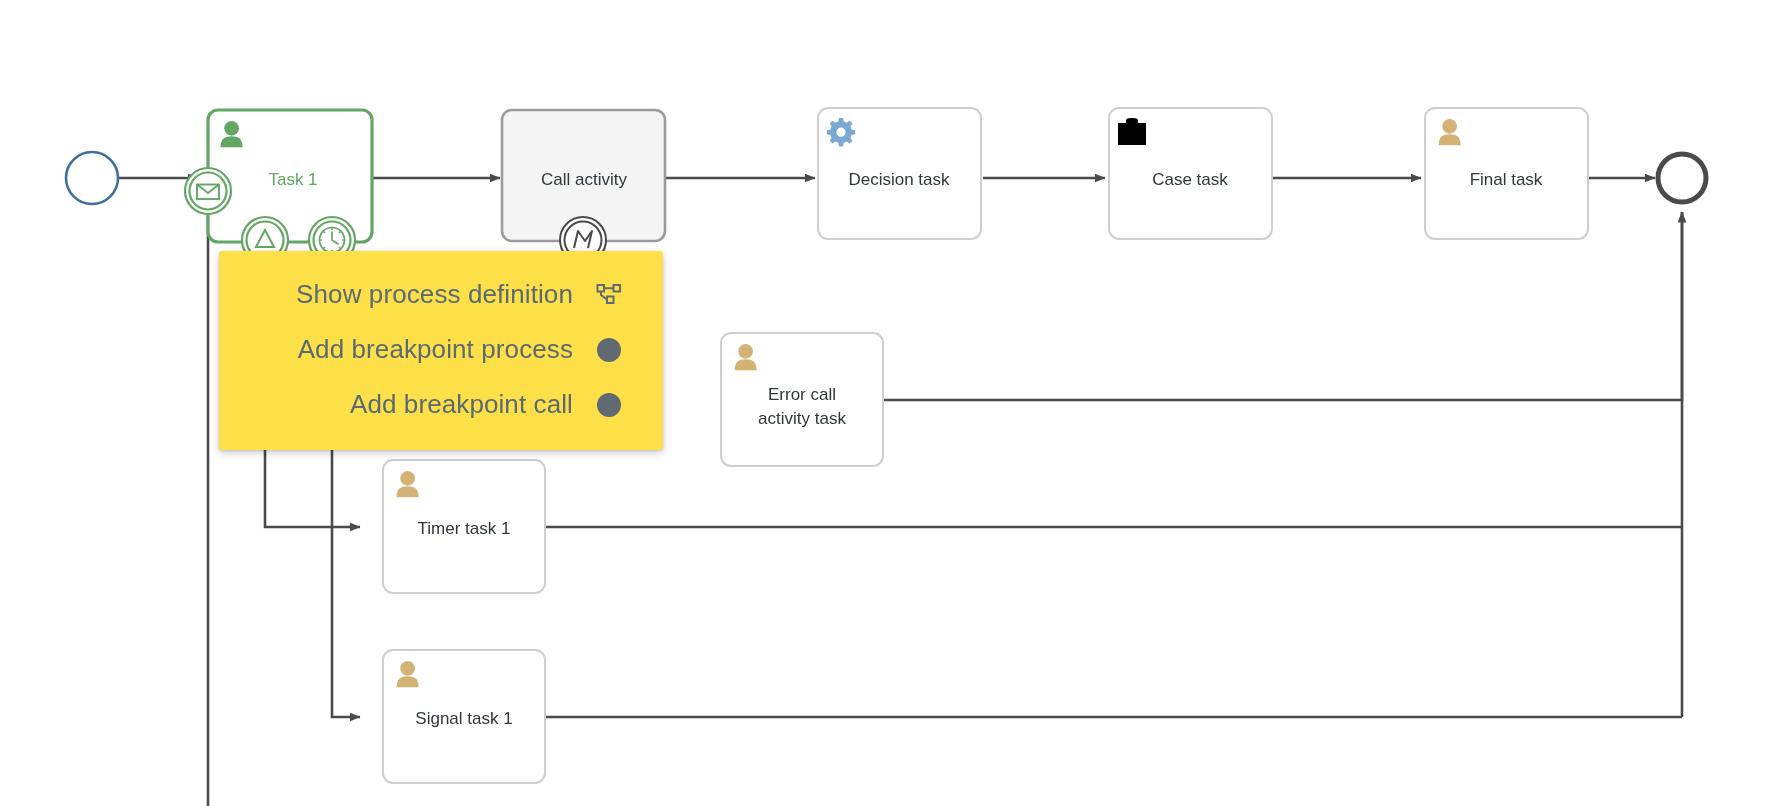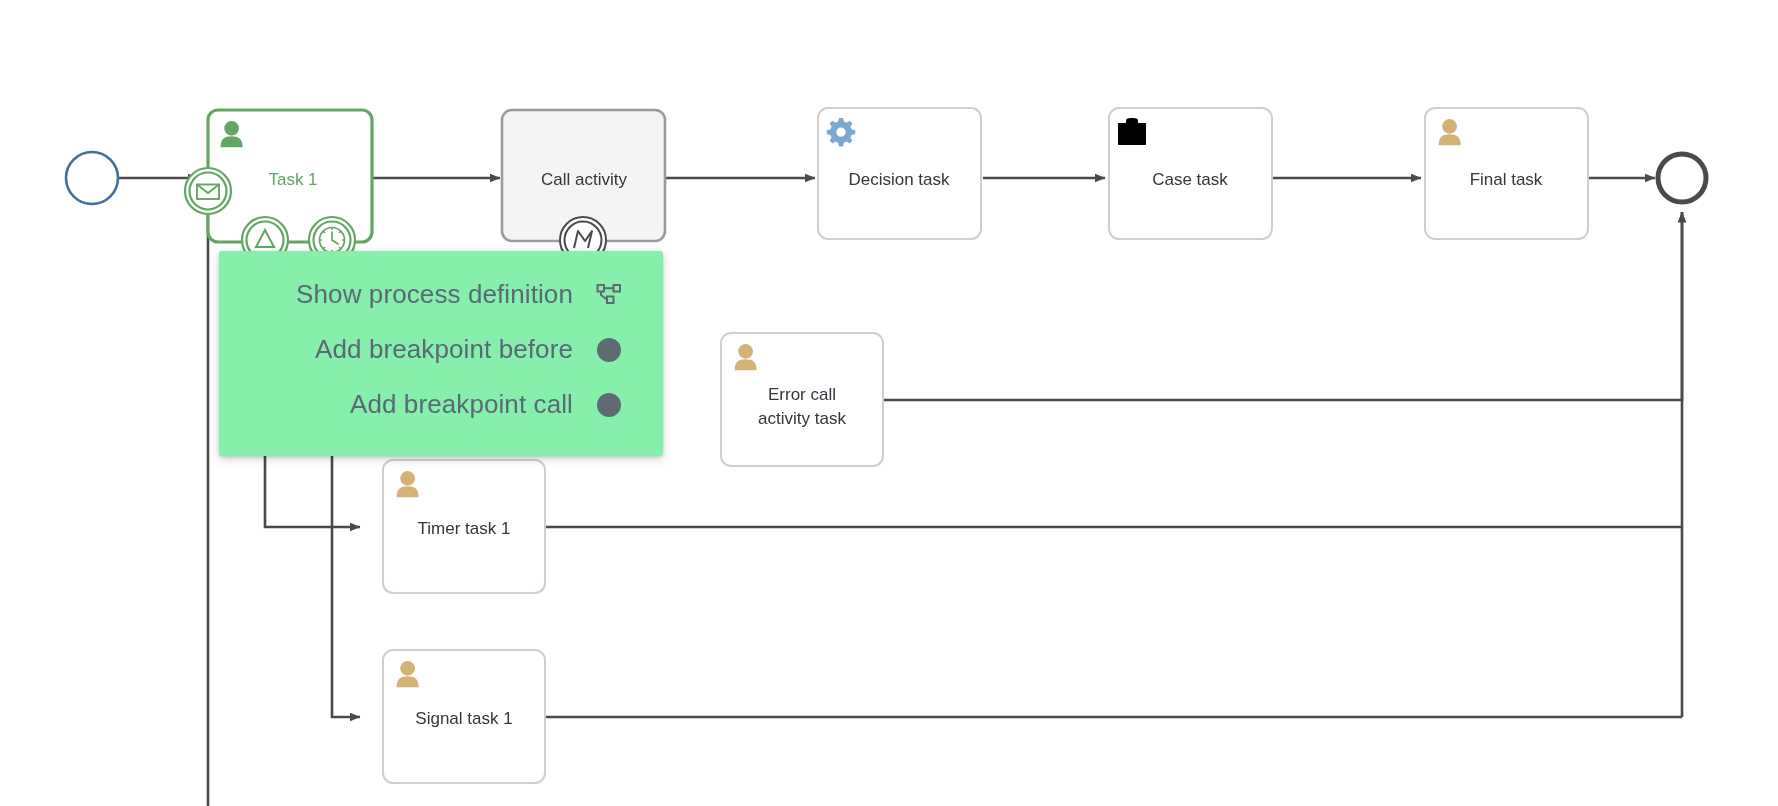--- a/index.html
+++ b/index.html
@@ -2,24 +2,24 @@
 <html><head>
 <meta charset="utf-8">
 <style>
   html,body{margin:0;padding:0;background:#ffffff;}
   body{width:1778px;height:806px;overflow:hidden;font-family:"Liberation Sans",sans-serif;position:relative;}
   #stage{position:absolute;inset:0;width:1778px;height:584px;}
   svg.canvas{position:absolute;left:0;top:0;width:1778px;height:806px;}
 
   .ctx-menu{
     position:absolute;
-    background:#86efac;
+    background:#fde047;
     border-radius:3px;
     box-shadow:0 3px 10px rgba(0,0,0,.18), 0 1px 3px rgba(0,0,0,.12);
-    padding:16px 0 24px 0;
+    padding:16px 0 18px 0;
     box-sizing:border-box;
   }
   .ctx-item{
     display:flex;
     align-items:center;
     justify-content:flex-end;
     gap:22px;
     padding:12px 40px 12px 56px;
     cursor:pointer;
     white-space:nowrap;
@@ -192,21 +192,21 @@
           <rect x="1.5" y="3" width="6.5" height="6.5"></rect>
           <rect x="17.5" y="3" width="6.5" height="6.5"></rect>
           <rect x="11" y="14.5" width="6.5" height="6.5"></rect>
           <line x1="8" y1="6.2" x2="17.5" y2="6.2"></line>
           <path d="M5,9.5 L5,13 L11,17.5"></path>
         </svg>
       </span>
     </div>
 
     <div class="ctx-item">
-      <span class="ctx-label">Add breakpoint before</span>
+      <span class="ctx-label">Add breakpoint process</span>
       <span class="ctx-ico">
         <span class="dot"></span>
       </span>
     </div>
 
     <div class="ctx-item">
       <span class="ctx-label">Add breakpoint call</span>
       <span class="ctx-ico">
         <span class="dot"></span>
       </span>

